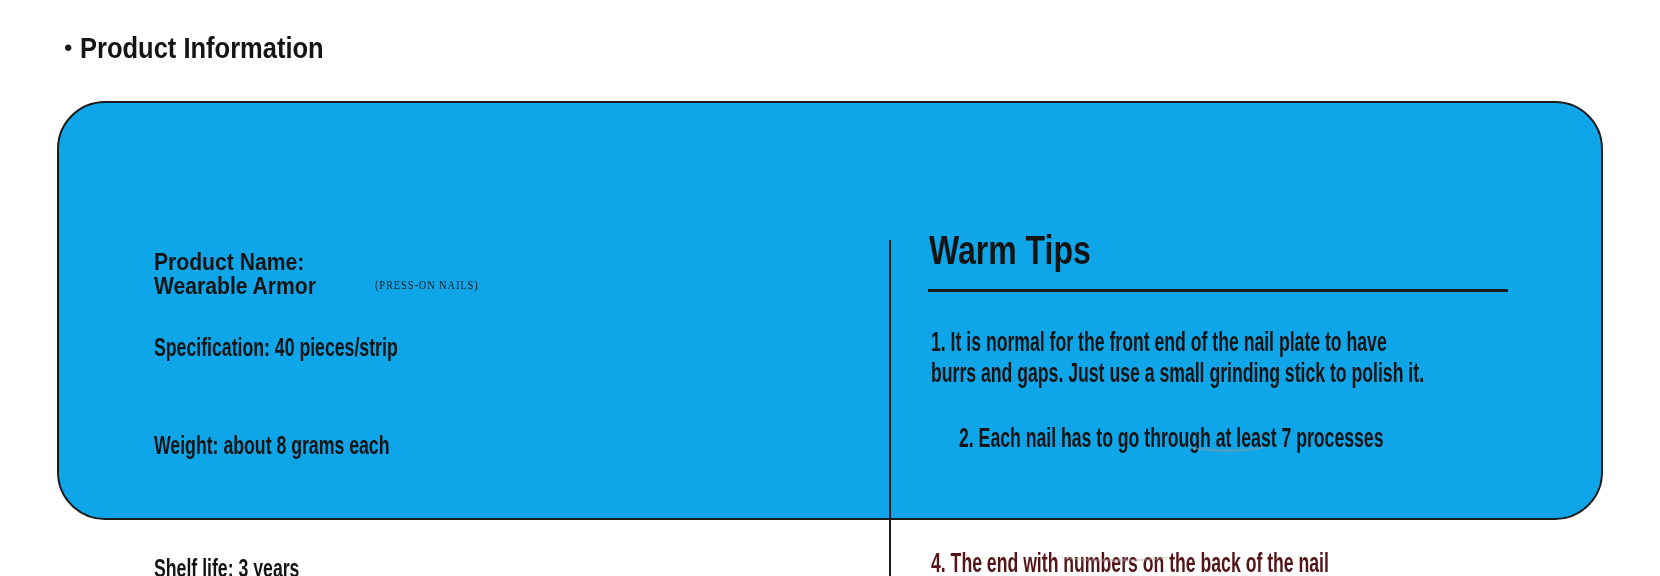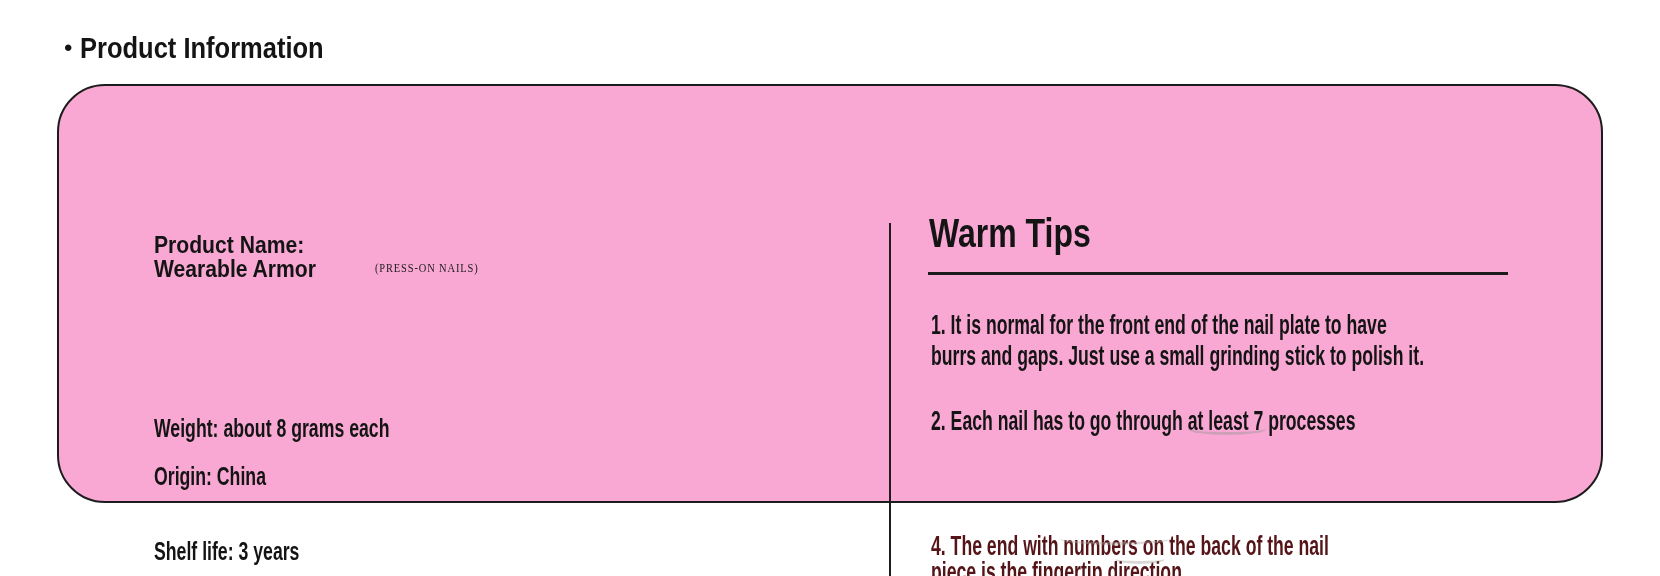--- a/index.html
+++ b/index.html
@@ -9,21 +9,21 @@
   }
   .abs{position:absolute;}
   .condX{transform-origin:0 0;display:inline-block;white-space:pre;}
 
   
   .page-header{left:64px;top:31px;display:flex;align-items:flex-start;}
   .bullet{font-size:24px;line-height:34px;color:#141414;margin-right:8px;}
   .page-title{font-size:30px;line-height:34px;font-weight:bold;transform:scaleX(0.85);letter-spacing:0;}
 
   
-  .panel{left:57px;top:84px;width:1546px;height:419px;border:2px solid #1c1c1c;border-radius:48px;box-sizing:border-box;background:#f9a8d4;}
+  .panel{left:57px;top:101px;width:1546px;height:419px;border:2px solid #1c1c1c;border-radius:48px;box-sizing:border-box;background:#0ea5e9;}
 
   
   .field{font-weight:bold;font-size:26px;line-height:26px;}
   .field .condX{transform:scaleX(0.68);}
   .name-block{left:95px;top:147px;font-weight:bold;font-size:24px;line-height:24px;}
   .name-block .condX{transform:scaleX(0.88);}
   .name-note{left:316px;top:172px;font-family:"Liberation Serif", serif;font-size:12px;line-height:20px;letter-spacing:1px;color:#1a1a1a;}
   .name-note .condX{transform:scaleX(0.87);}
   .f-spec{left:95px;top:231px;}
   .f-weight{left:95px;top:305px;margin-top:24px;}
@@ -34,21 +34,21 @@
   .divider{left:830px;top:137px;width:2px;height:366px;background:#1c1c1c;}
 
   
   .tips-title{left:870px;top:126px;font-weight:bold;font-size:40px;line-height:42px;}
   .tips-title .condX{transform:scaleX(0.80);}
   .tips-underline{left:869px;top:186px;width:580px;height:3px;background:#1c1c1c;}
 
   .tip{left:872px;font-weight:bold;font-size:28px;line-height:30.5px;color:#141414;}
   .tip .condX{transform:scaleX(0.63);}
   .tip-1{top:224px;}
-  .tip-2{top:320px;}
+  .tip-2{top:320px;margin-left:28px;}
   .tip-3{top:399px;font-size:21px;line-height:23px;}
   .tip-3 .condX{transform:scaleX(0.66);}
   .tip-4{top:447px;line-height:26px;color:#551518;}
 
   
   .smudge{border-radius:50%;}
   .smudge-1{left:1128px;top:336px;width:80px;height:10px;border-bottom:3px solid rgba(150,150,150,0.45);}
   .smudge-2{left:1000px;top:446px;width:112px;height:10px;border-bottom:3px solid rgba(180,170,170,0.40);}
   .smudge-3{left:1056px;top:468px;width:50px;height:7px;border-bottom:3px solid rgba(150,140,140,0.35);}
 </style>
@@ -64,25 +64,25 @@
 
   <div class="abs panel">
 
     <div class="abs name-block">
       <span class="condX"><span>Product Name:</span><br><span>Wearable Armor</span></span>
     </div>
     <div class="abs name-note">
       <span class="condX">(PRESS-ON NAILS)</span>
     </div>
 
+    <div class="abs field f-spec">
+      <span class="condX">Specification: 40 pieces/strip</span>
+    </div>
     <div class="abs field f-weight">
       <span class="condX">Weight: about 8 grams each</span>
-    </div>
-    <div class="abs field f-origin">
-      <span class="condX">Origin: China</span>
     </div>
     <div class="abs field f-shelf">
       <span class="condX">Shelf life: 3 years</span>
     </div>
 
     <div class="abs divider"></div>
 
     <div class="abs tips-title">
       <span class="condX">Warm Tips</span>
     </div>

